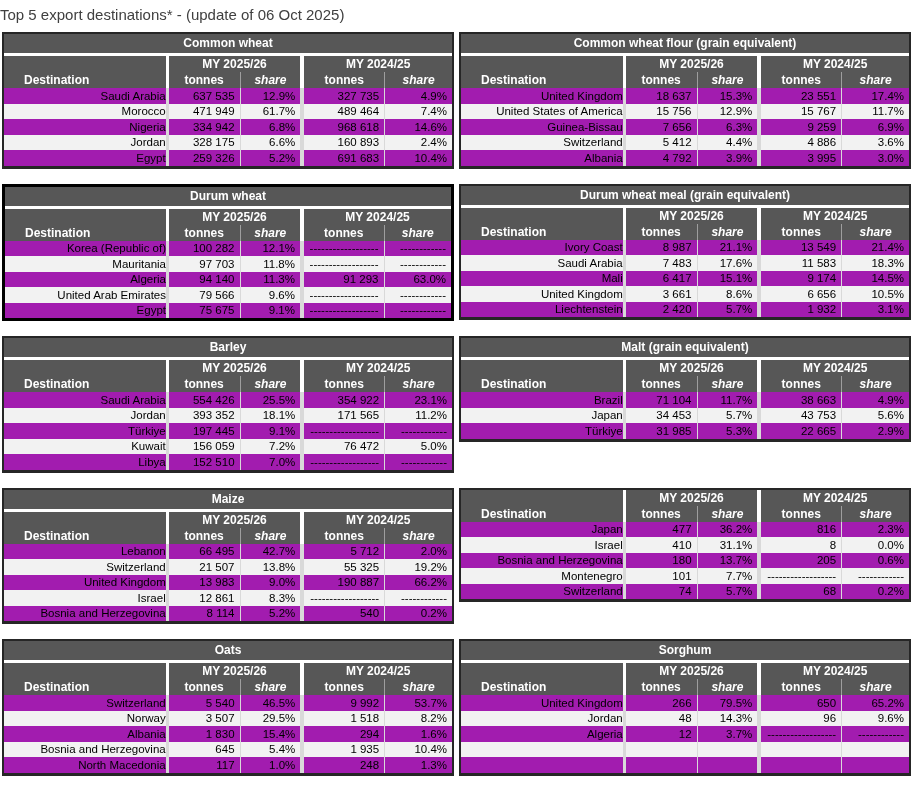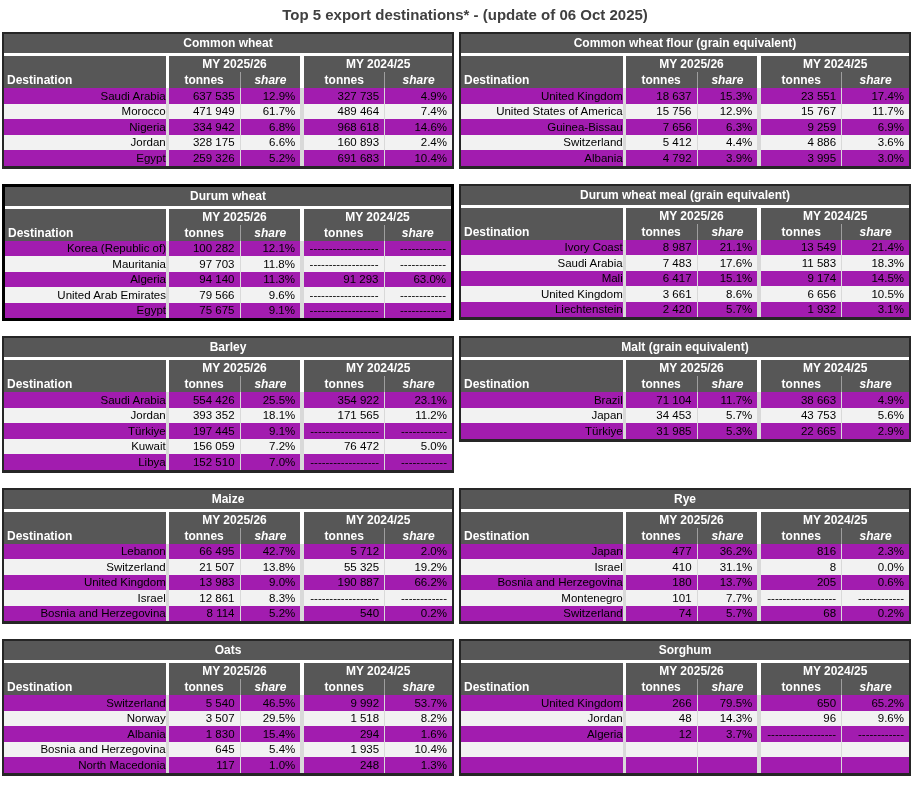--- a/index.html
+++ b/index.html
@@ -8,25 +8,24 @@
     background: #ffffff;
     font-family: "Liberation Sans", sans-serif;
   }
   .page {
     width: 914px;
     height: 788px;
     overflow: hidden;
     background: #ffffff;
   }
   .page-title {
-    text-align: center;
-    font-weight: bold;
+    font-weight: normal;
     font-size: 15px;
     color: #404040;
-    padding: 6px 0 9px 16px;
+    padding: 6px 0 9px 0;
   }
   .tables-grid {
     display: grid;
     grid-template-columns: 452px 452px;
     column-gap: 5px;
     row-gap: 15px;
     padding-left: 2px;
   }
   .tbl {
     border: 2px solid #262626;
@@ -68,21 +67,21 @@
     padding: 0;
     text-align: center;
     white-space: nowrap;
     overflow: hidden;
   }
   thead th.gap {
     background: #ffffff;
   }
   thead th.dest {
     text-align: left;
-    padding-left: 3px;
+    padding-left: 20px;
   }
   thead th.share {
     border-left: 1px solid #9e9e9e;
     font-style: italic;
   }
   tbody td {
     font-size: 11.5px;
     color: #000000;
     height: 15.5px;
     padding: 0;
@@ -649,21 +648,20 @@
               <td class="num share">5.2%</td>
               <td class="gap"></td>
               <td class="num">540</td>
               <td class="num share">0.2%</td>
             </tr>
           </tbody>
     </table>
   </div>
 
   <div class="tbl">
-    <div class="tbl-title">Rye</div>
     <table>
       <colgroup>
         <col class="c-dest">
             <col class="c-gap1">
             <col class="c-t1">
             <col class="c-s1">
             <col class="c-gap2">
             <col class="c-t2">
             <col class="c-s2">
       </colgroup>

